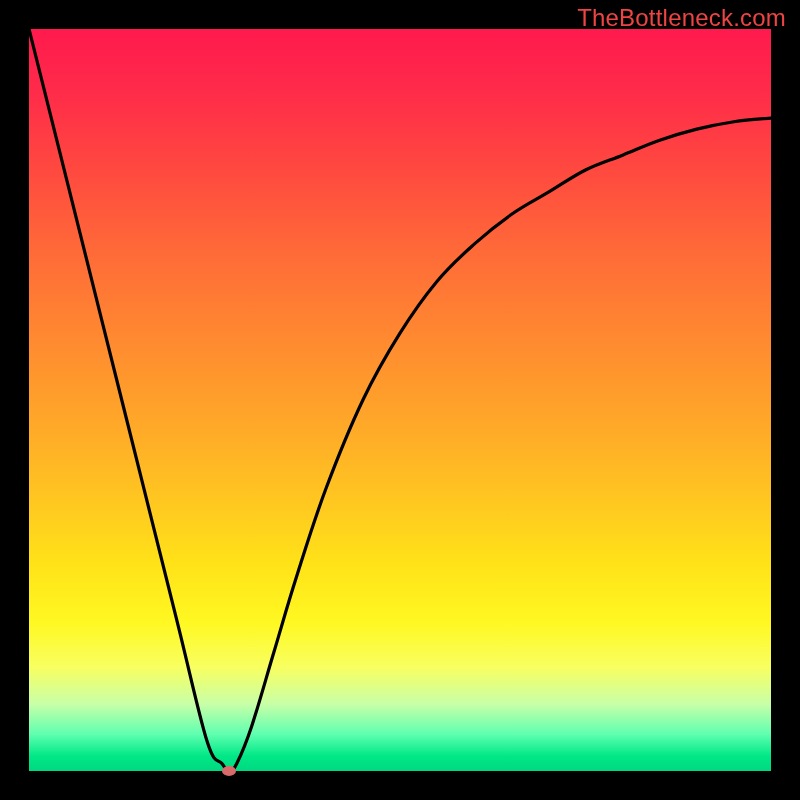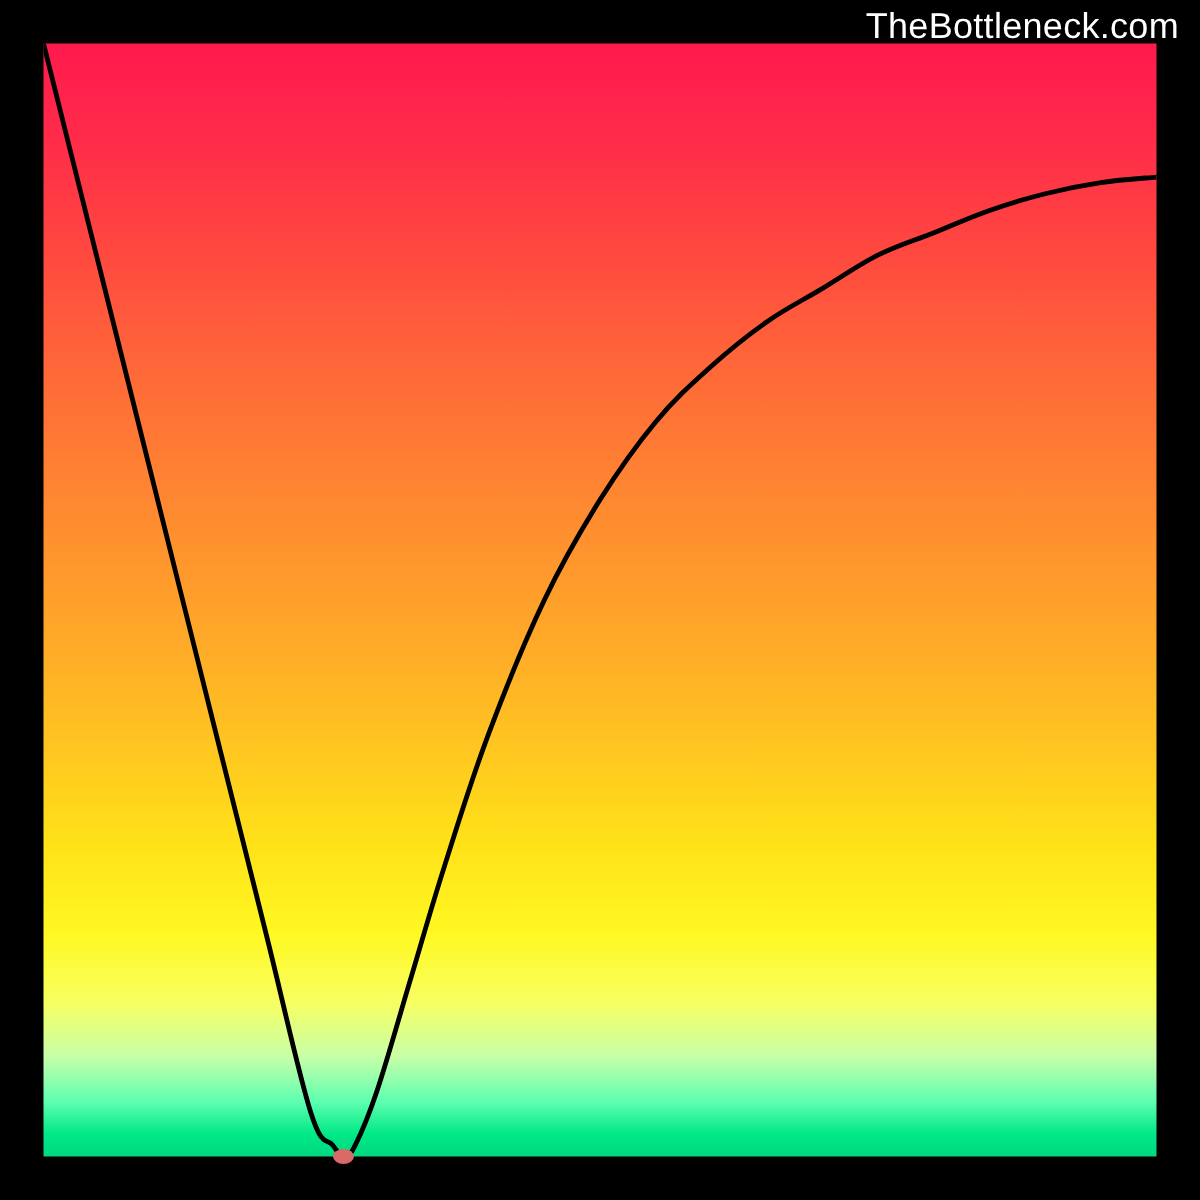--- a/index.html
+++ b/index.html
@@ -30,21 +30,21 @@
       #f8ff60 86%,
       #c8ffa8 91%,
       #60ffb0 95%,
       #00e886 98%,
       #00d880 100%);
   }
   .watermark {
     position: absolute;
     top: 4px;
     right: 14px;
-    color: #ffffff;
+    color: #ef4444;
     font-size: 24px;
     font-weight: 500;
     letter-spacing: 0.2px;
   }
   svg.curve {
     position: absolute;
     left: 0;
     top: 0;
     width: 742px;
     height: 742px;

